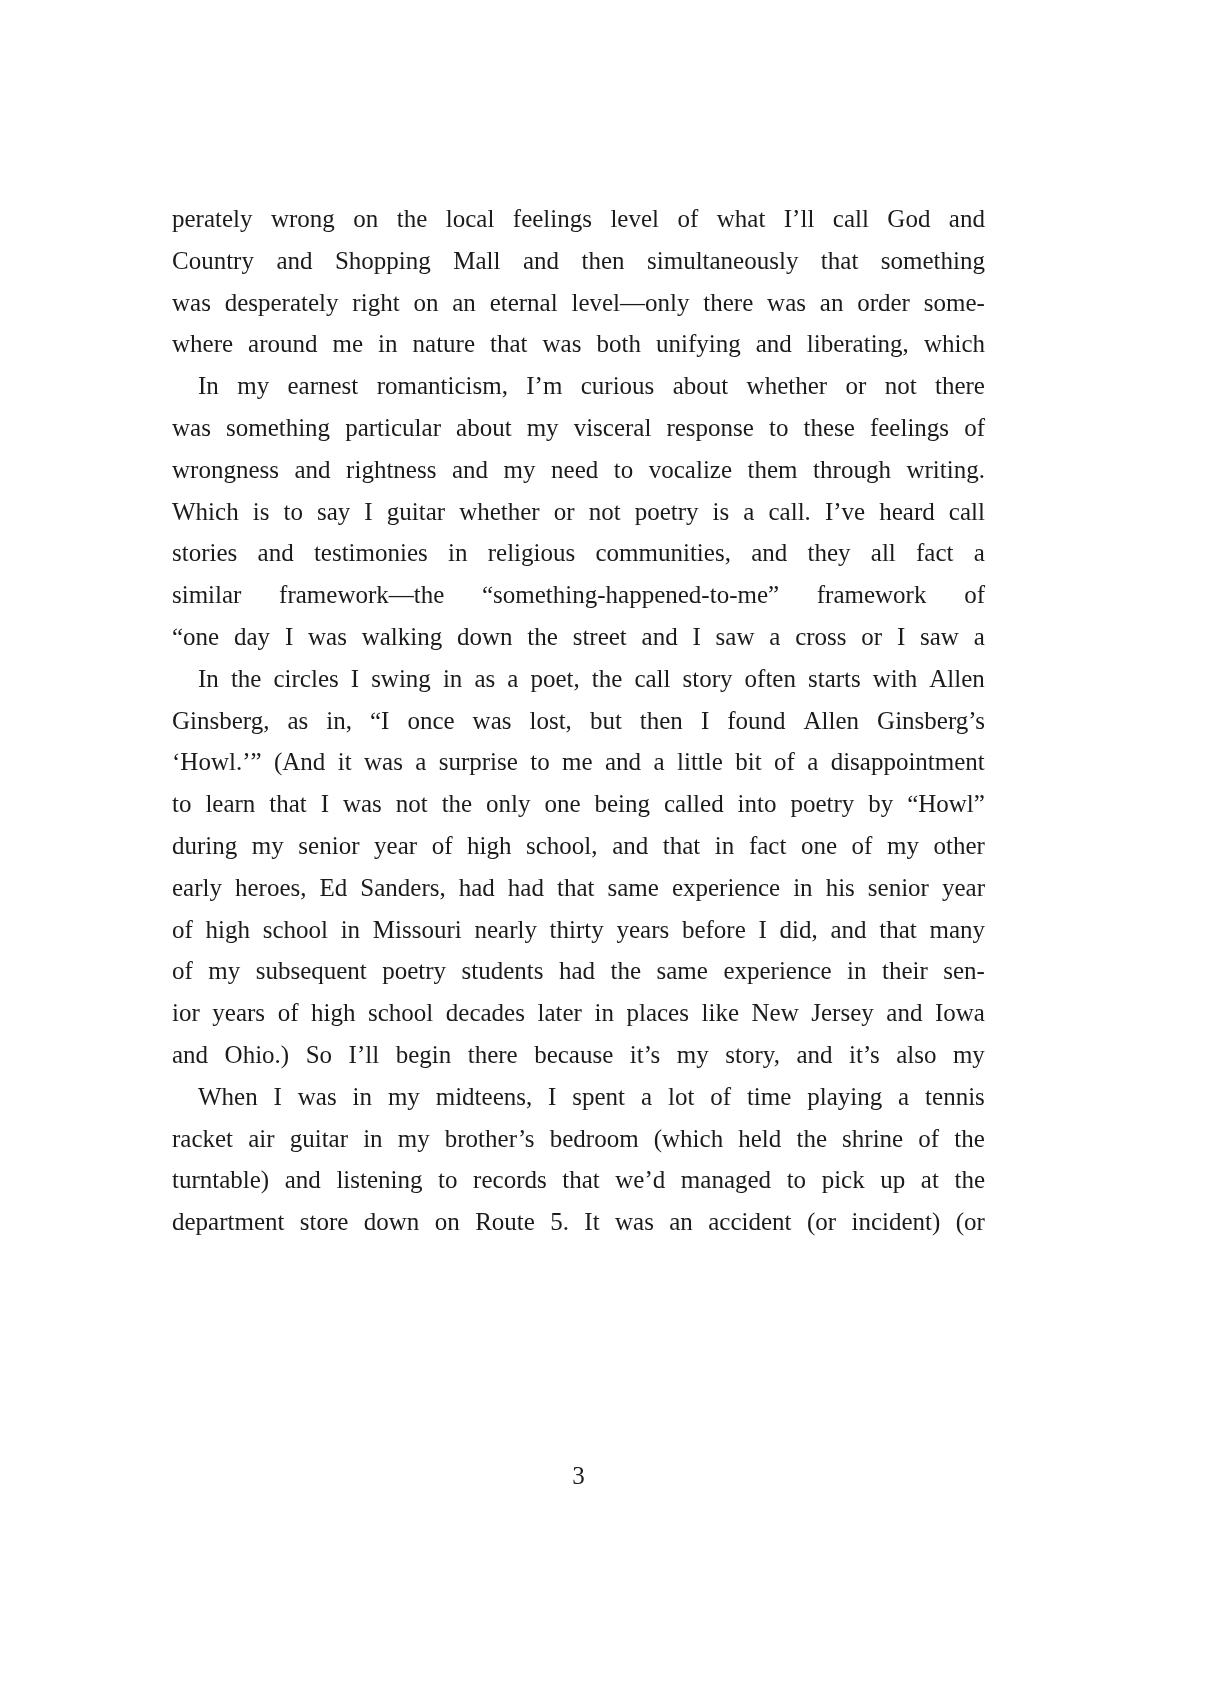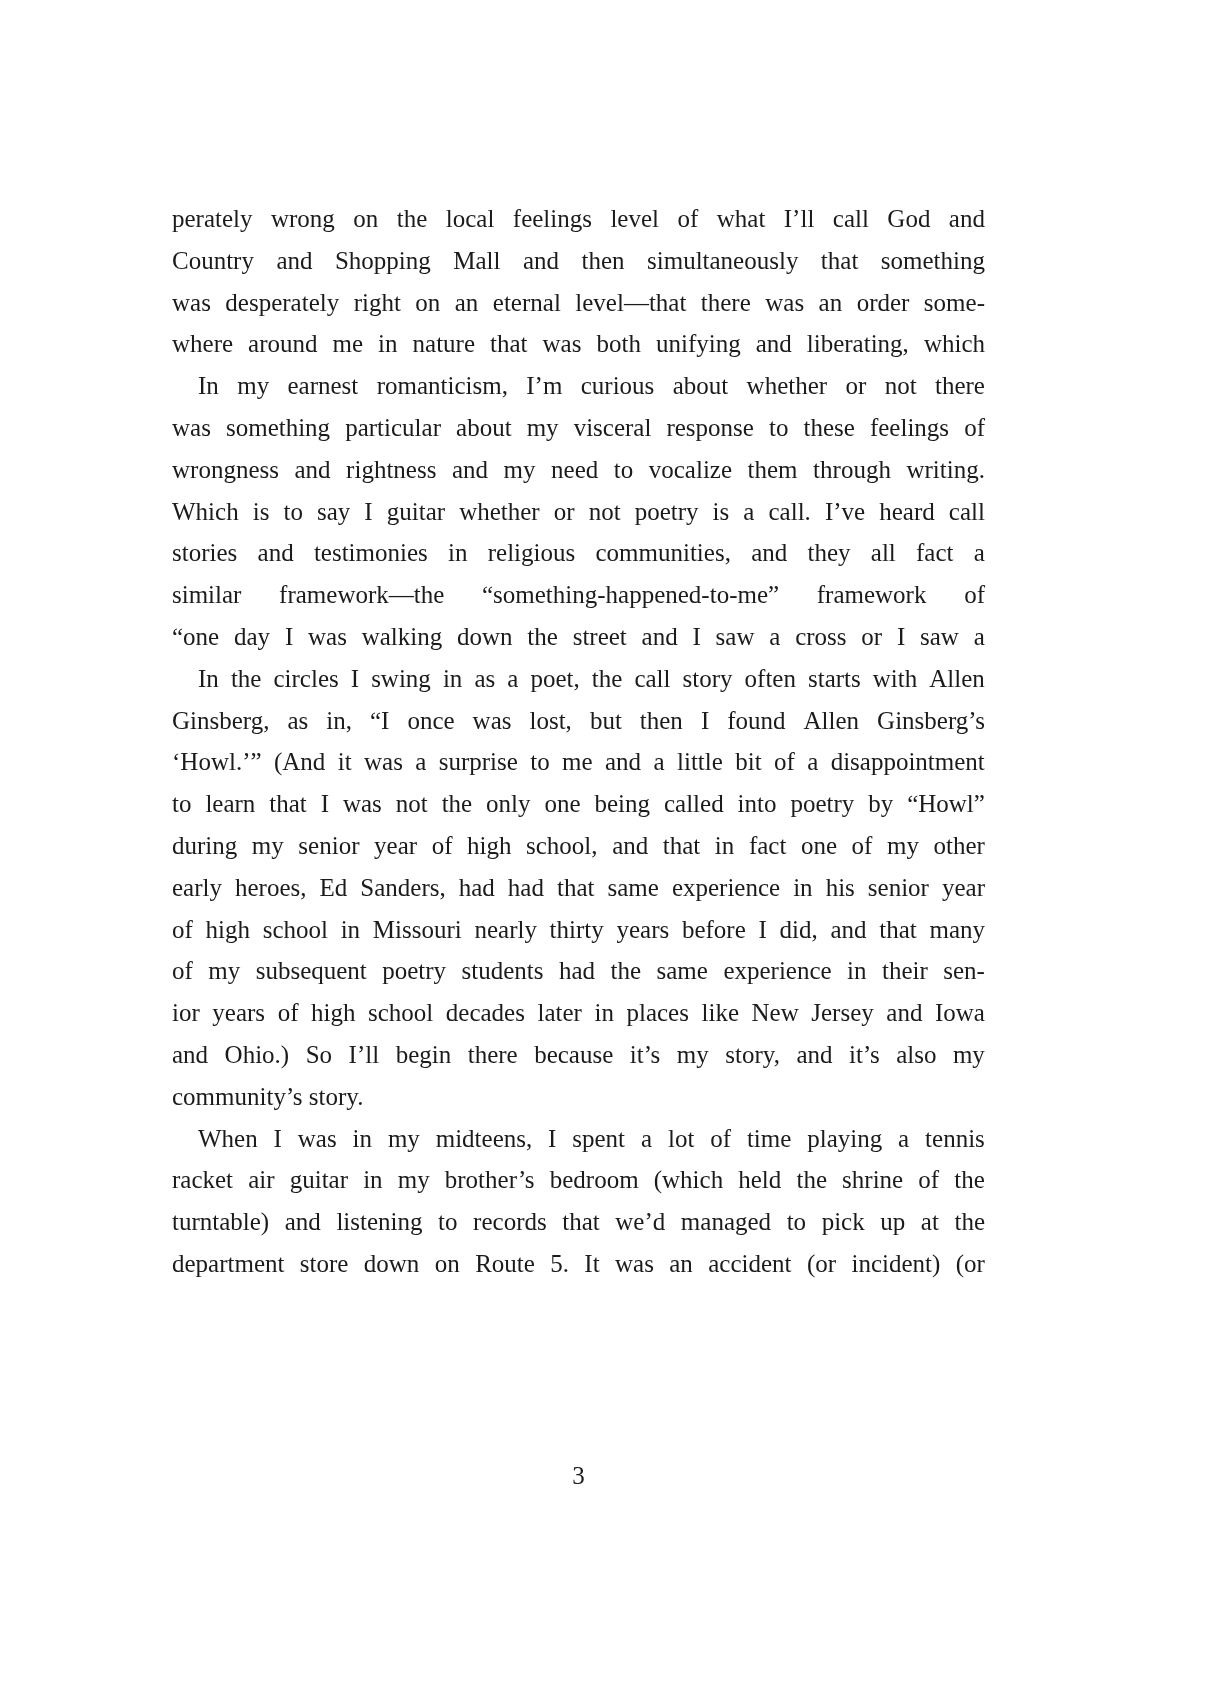--- a/index.html
+++ b/index.html
@@ -84,21 +84,21 @@
         <span>that</span>
         <span>something</span>
       </div>
       <div class="line flex">
         <span>was</span>
         <span>desperately</span>
         <span>right</span>
         <span>on</span>
         <span>an</span>
         <span>eternal</span>
-        <span>level—that</span>
+        <span>level—only</span>
         <span>there</span>
         <span>was</span>
         <span>an</span>
         <span>order</span>
         <span>some-</span>
       </div>
       <div class="line flex">
         <span>where</span>
         <span>around</span>
         <span>me</span>
@@ -362,21 +362,20 @@
         <span>there</span>
         <span>because</span>
         <span>it’s</span>
         <span>my</span>
         <span>story,</span>
         <span>and</span>
         <span>it’s</span>
         <span>also</span>
         <span>my</span>
       </div>
-      <div class="line">community’s story.</div>
       <div class="line flex indent">
         <span>When</span>
         <span>I</span>
         <span>was</span>
         <span>in</span>
         <span>my</span>
         <span>midteens,</span>
         <span>I</span>
         <span>spent</span>
         <span>a</span>

